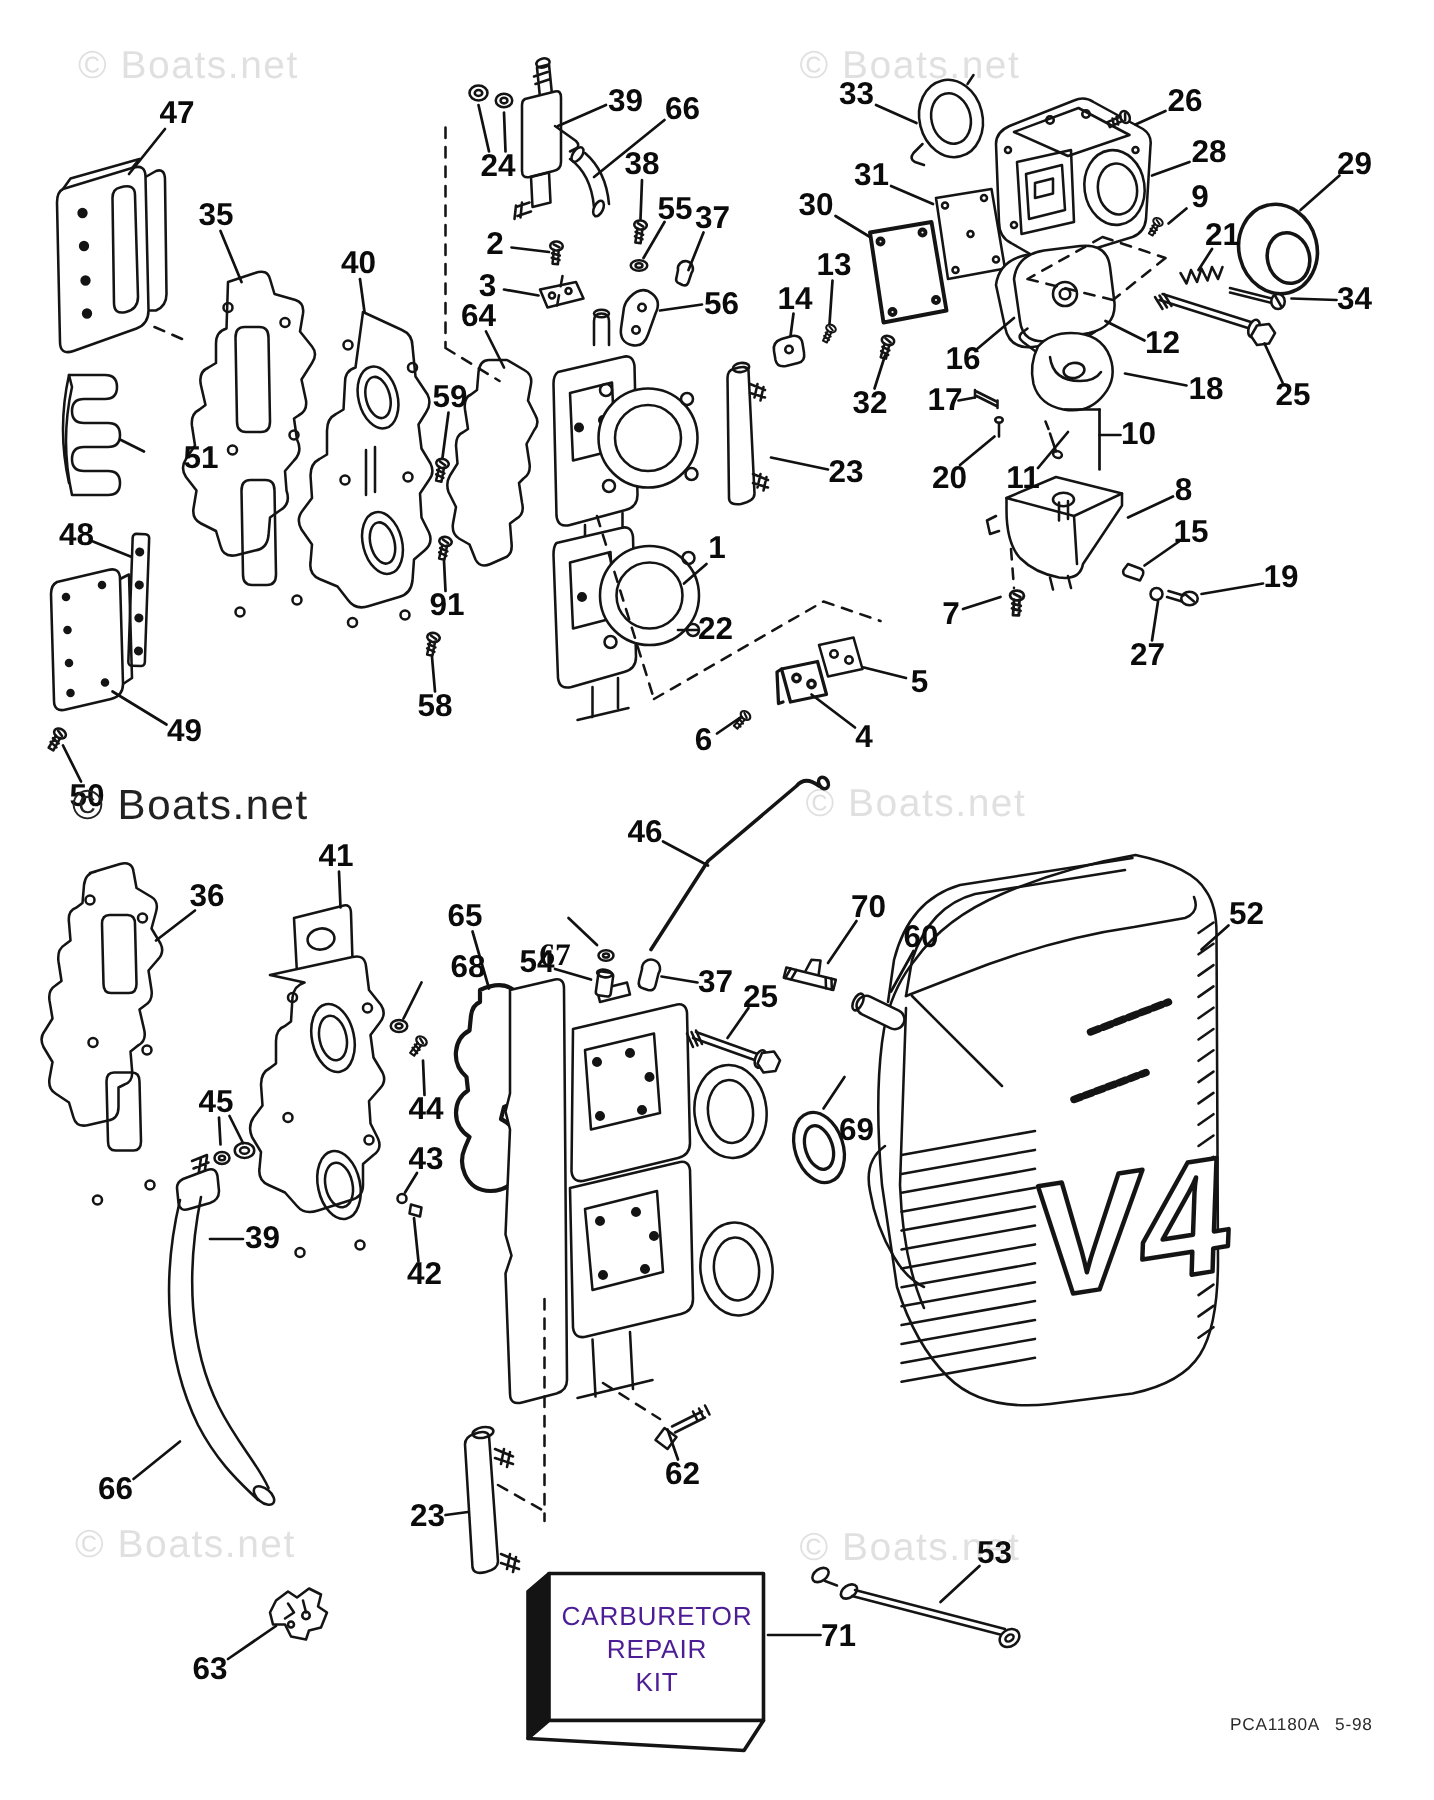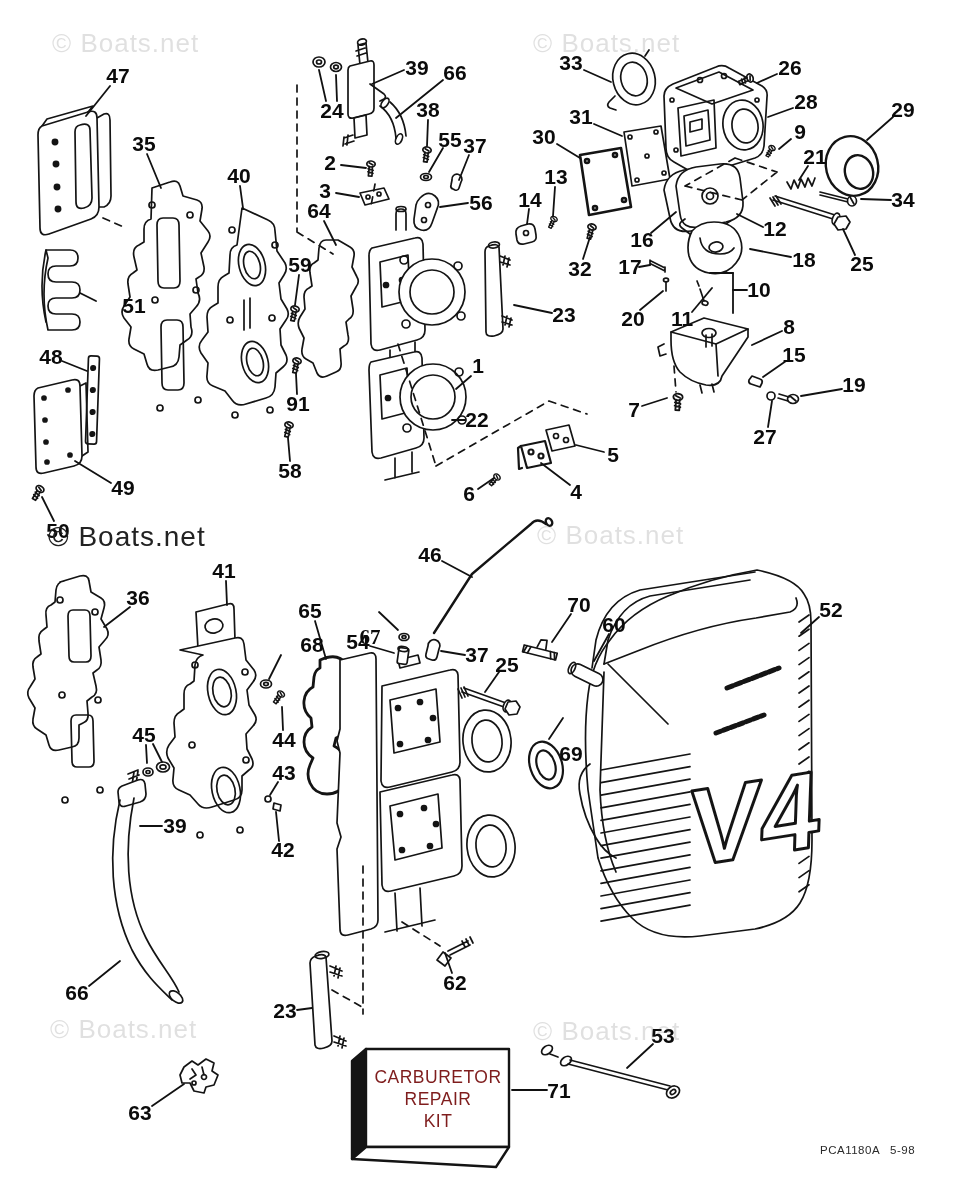--- a/index.html
+++ b/index.html
@@ -7,21 +7,21 @@
        font-family:"Liberation Sans",sans-serif;}
   #stage{position:absolute;inset:0;width:956px;height:1200px;}
   svg.art{position:absolute;left:0;top:0;}
   .callout{position:absolute;transform:translate(-50%,-50%);
            font-weight:700;font-size:21px;color:#0b0b0b;white-space:nowrap;
            font-family:"Liberation Sans",sans-serif;}
   .watermark{position:absolute;font-size:26px;letter-spacing:1px;
              color:rgba(60,60,60,0.16);font-family:"Liberation Sans",sans-serif;text-align:center;}
   .watermark.dark{color:#222;font-size:28px;}
   .kit-text{position:absolute;left:368px;top:1066px;width:140px;text-align:center;
-            font-size:17.5px;line-height:22px;color:#7f1d1d;letter-spacing:.5px;}
+            font-size:17.5px;line-height:22px;color:#4c1d95;letter-spacing:.5px;}
   .footer-code{position:absolute;left:820px;top:1144px;font-size:11.5px;color:#2a2a2a;
                letter-spacing:.5px;}
   .footer-code span{margin-right:10px;}
 </style>
 </head>
 <body>
 
 <div id="stage">
 
 <svg class="art" width="956" height="1200" viewBox="0 0 956 1200" stroke="#141414" fill="none" stroke-width="1.7" stroke-linecap="round" stroke-linejoin="round">

